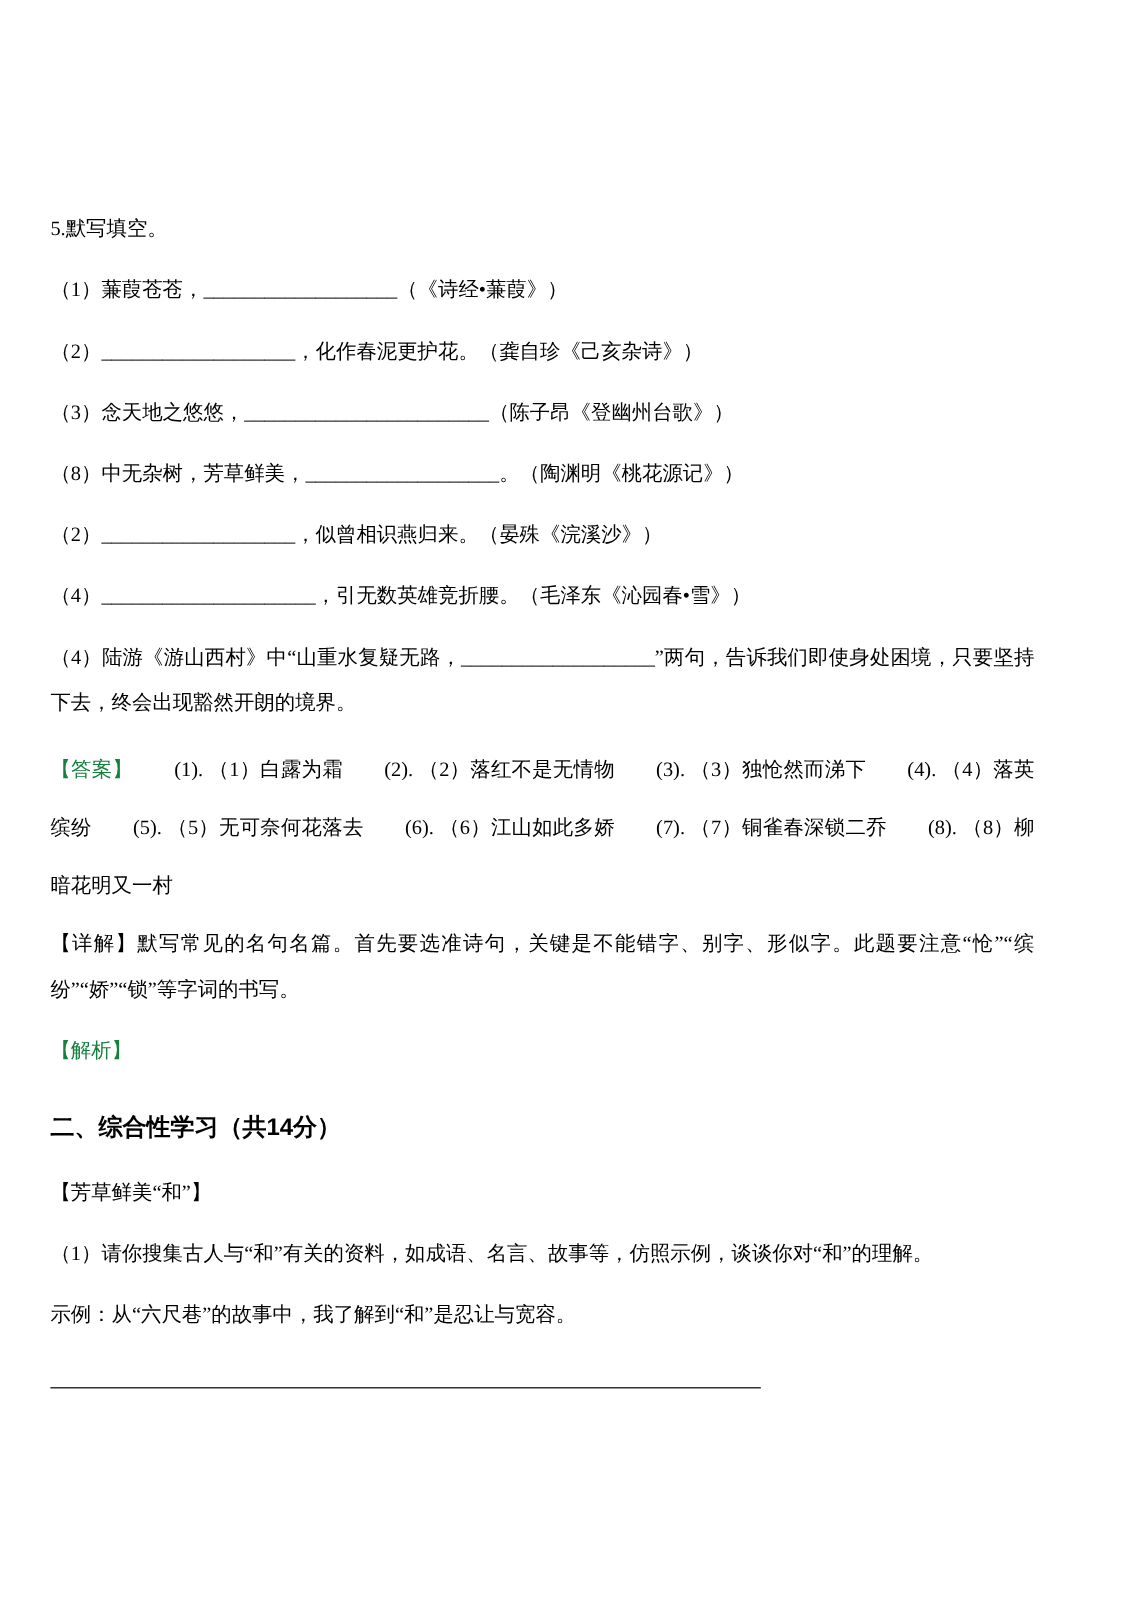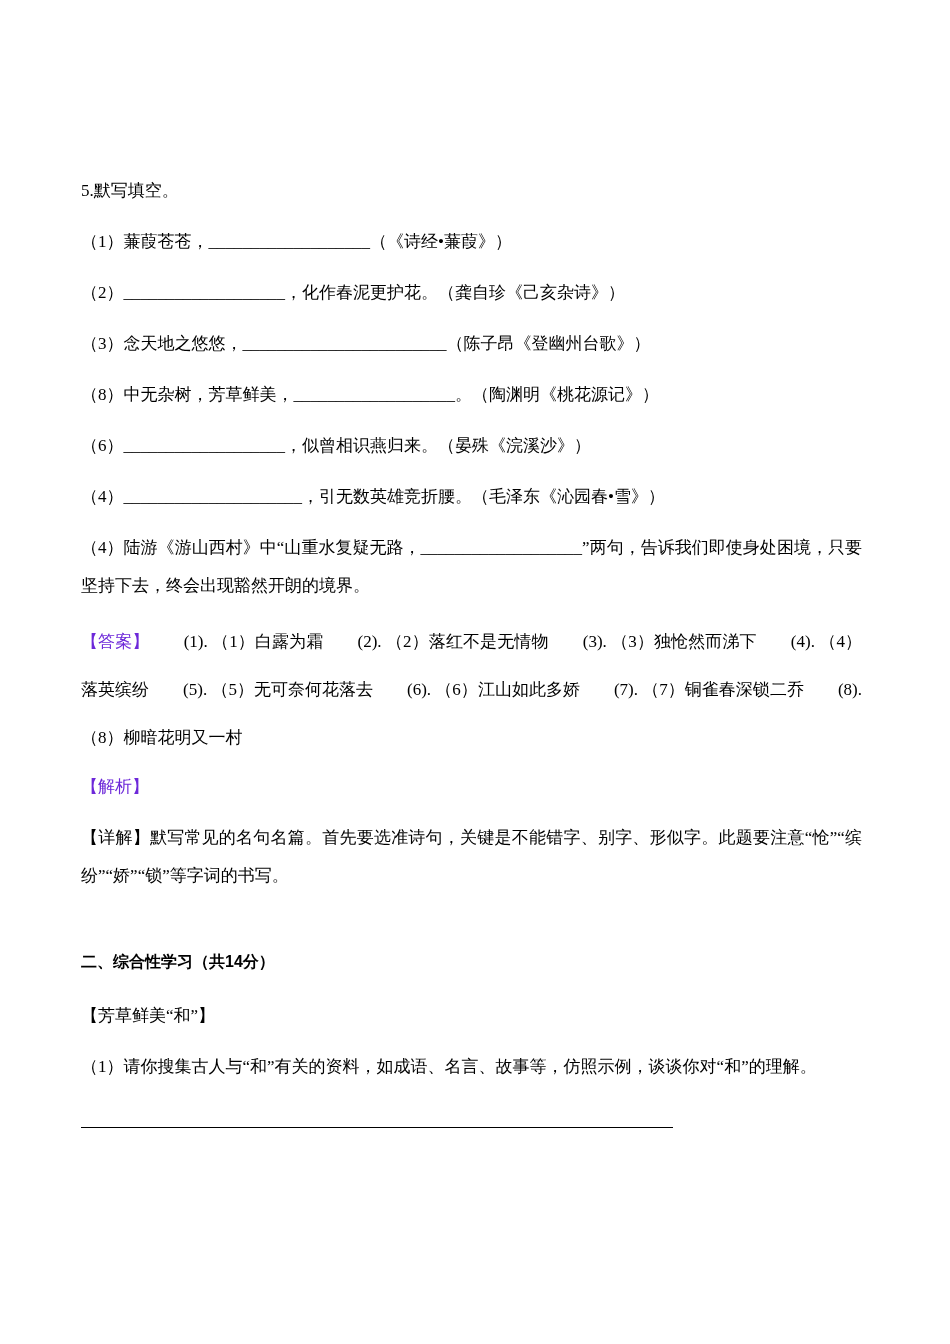--- a/index.html
+++ b/index.html
@@ -5,77 +5,78 @@
   html, body {
     margin: 0;
     padding: 0;
     background: #ffffff;
   }
   .page {
     position: relative;
     width: 950px;
     height: 1344px;
     box-sizing: border-box;
-    padding: 172px 88px 0 81px;
+    padding: 172px 88px 0 42px;
     font-family: "Liberation Serif", serif;
     font-size: 17px;
     color: #000000;
     overflow: hidden;
   }
   .page p {
     margin: 0 0 13px 0;
     line-height: 38px;
     text-align: justify;
     white-space: pre-wrap;
   }
   p.answer-par {
     line-height: 48px;
     margin-bottom: 6px;
   }
   .blue {
-    color: #6d28d9;
+    color: #15803d;
   }
   h2.section-heading {
     font-family: "Liberation Sans", sans-serif;
-    font-size: 16px;
+    font-size: 20px;
     font-weight: bold;
-    margin: 48px 0 16px 0;
+    margin: 26px 0 16px 0;
     line-height: 38px;
   }
   .answer-line {
     margin-top: 40px;
     width: 592px;
     height: 1px;
     border-bottom: 1px solid #000000;
   }
 </style>
 </head>
 <body>
 
 <div class="page">
 
   <p>5.默写填空。</p>
 
   <p>（1）蒹葭苍苍，___________________（《诗经•蒹葭》）</p>
   <p>（2）___________________，化作春泥更护花。（龚自珍《己亥杂诗》）</p>
   <p>（3）念天地之悠悠，________________________（陈子昂《登幽州台歌》）</p>
   <p>（8）中无杂树，芳草鲜美，___________________。（陶渊明《桃花源记》）</p>
-  <p>（6）___________________，似曾相识燕归来。（晏殊《浣溪沙》）</p>
+  <p>（2）___________________，似曾相识燕归来。（晏殊《浣溪沙》）</p>
   <p>（4）_____________________，引无数英雄竞折腰。（毛泽东《沁园春•雪》）</p>
   <p>（4）陆游《游山西村》中“山重水复疑无路，___________________”两句，告诉我们即使身处困境，只要坚持下去，终会出现豁然开朗的境界。</p>
 
   <p class="answer-par"><span class="blue">【答案】</span><span>　　(1). （1）白露为霜　　(2). （2）落红不是无情物　　(3). （3）独怆然而涕下　　(4). （4）落英缤纷　　(5). （5）无可奈何花落去　　(6). （6）江山如此多娇　　(7). （7）铜雀春深锁二乔　　(8). （8）柳暗花明又一村</span></p>
 
+  <p>【详解】默写常见的名句名篇。首先要选准诗句，关键是不能错字、别字、形似字。此题要注意“怆”“缤纷”“娇”“锁”等字词的书写。</p>
+
   <p><span class="blue">【解析】</span></p>
-
-  <p>【详解】默写常见的名句名篇。首先要选准诗句，关键是不能错字、别字、形似字。此题要注意“怆”“缤纷”“娇”“锁”等字词的书写。</p>
 
   <h2 class="section-heading">二、综合性学习（共14分）</h2>
 
 
   <p>【芳草鲜美“和”】</p>
 
   <p>（1）请你搜集古人与“和”有关的资料，如成语、名言、故事等，仿照示例，谈谈你对“和”的理解。</p>
 
+  <p>示例：从“六尺巷”的故事中，我了解到“和”是忍让与宽容。</p>
 
   <div class="answer-line"></div>
 
 </div>
 
 </body></html>

